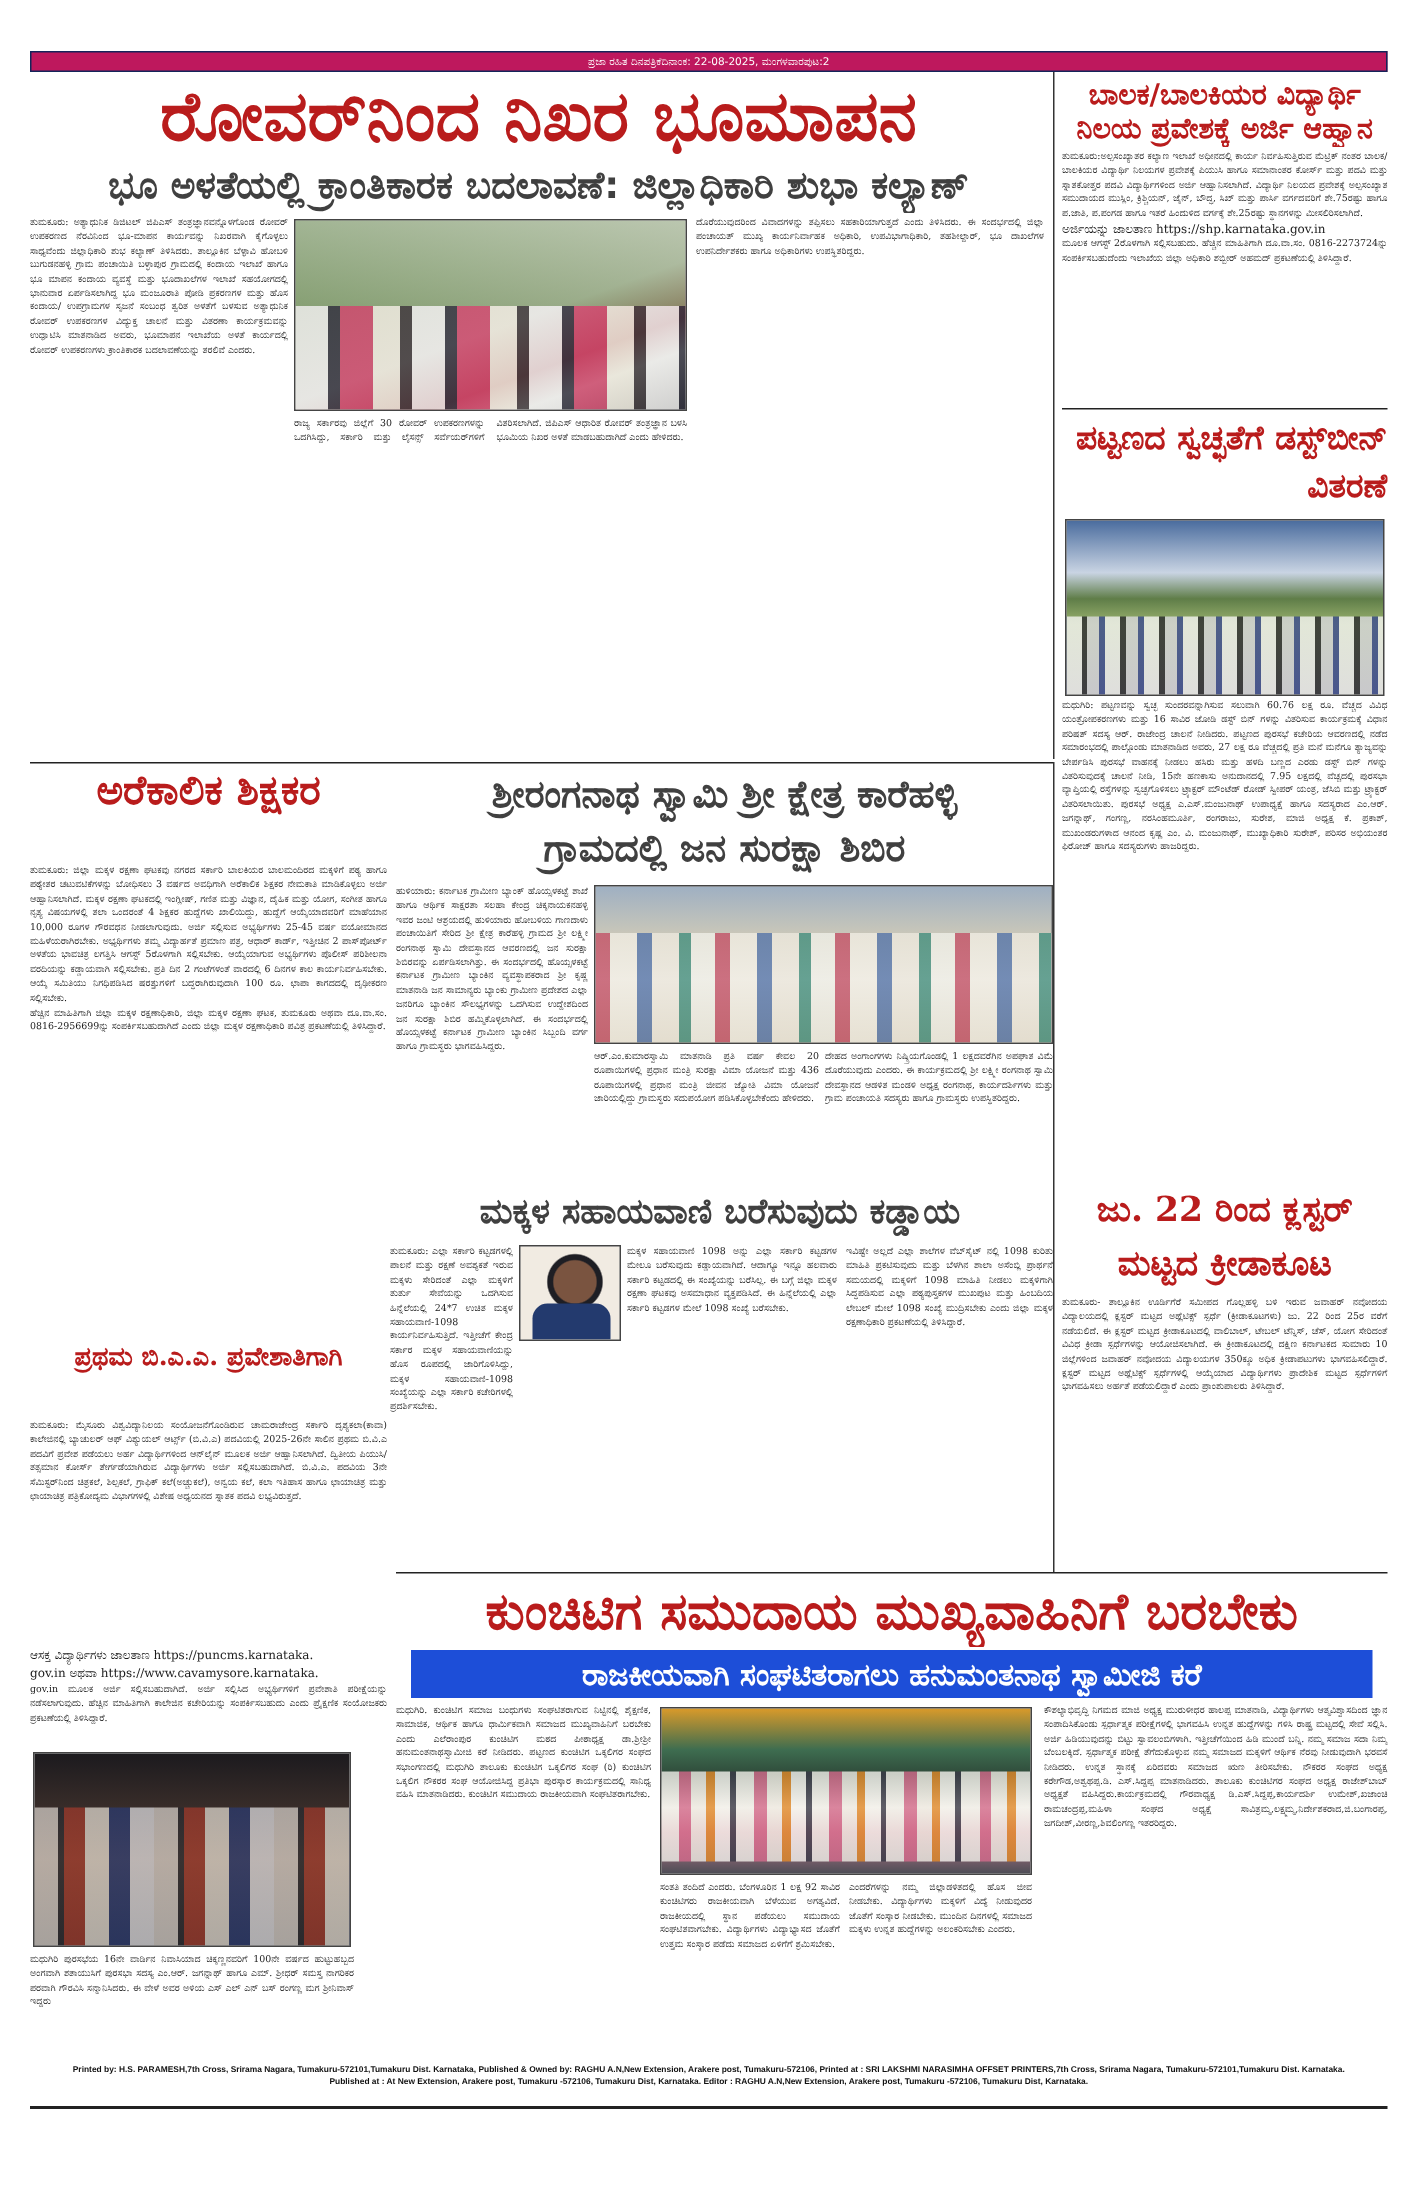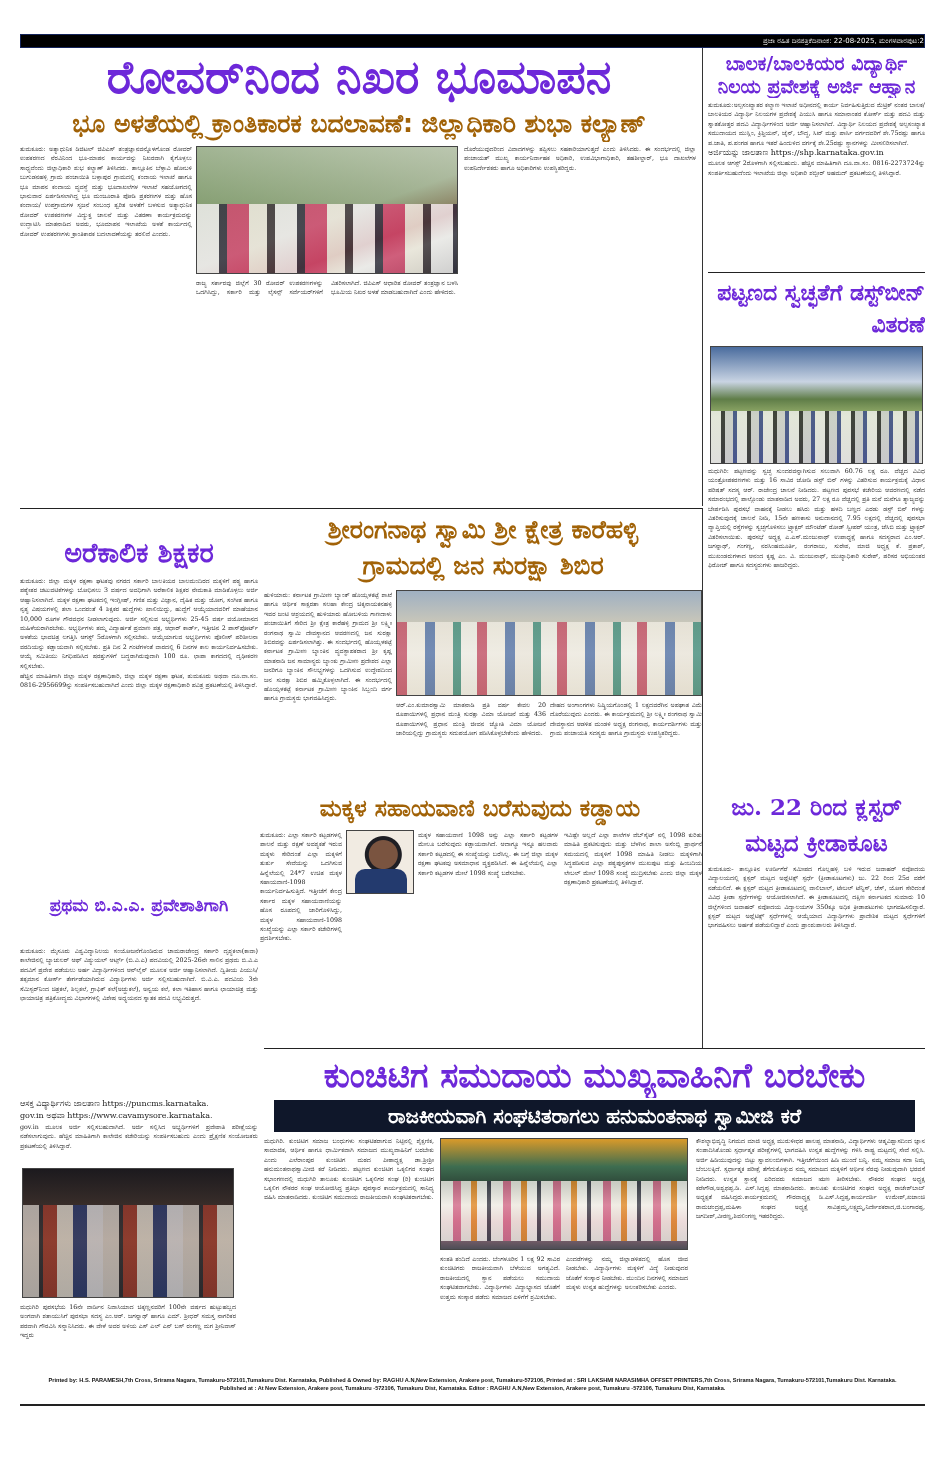--- a/index.html
+++ b/index.html
@@ -1,36 +1,36 @@
 <!DOCTYPE html>
 <html><head>
 <meta charset="utf-8">
 <style>
   * { box-sizing: border-box; margin: 0; padding: 0; }
   html, body { width: 945px; height: 1458px; background: #ffffff; overflow: hidden; }
   body { font-family: "DejaVu Sans", sans-serif; color: #111; position: relative; }
 
   .page { position: absolute; left: 20px; top: 34px; width: 905px; height: 1372px; }
 
-  .masthead { position: absolute; left: 0; top: 0; width: 905px; height: 14px; background: #000000; border: 1px solid #14245a; color: #fff; font-size: 7px; display: flex; align-items: center; justify-content: flex-end; padding: 0 0; }
+  .masthead { position: absolute; left: 0; top: 0; width: 905px; height: 14px; background: #be185d; border: 1px solid #14245a; color: #fff; font-size: 7px; display: flex; align-items: center; justify-content: center; padding: 0 24px; }
   .masthead span { white-space: nowrap; }
 
   .abs { position: absolute; }
   .col-text { font-family: "DejaVu Serif", serif; font-size: 6.3px; line-height: 9.4px; text-align: justify; color: #1a1a1a; overflow: hidden; }
   .col-text p { text-indent: 0; margin-bottom: 1px; }
 
-  .hl-black { font-family: "DejaVu Serif", serif; font-weight: bold; color: #6d28d9; text-align: center; white-space: nowrap; overflow: hidden; }
-  .hl-red { font-family: "DejaVu Sans", sans-serif; font-weight: bold; color: #a16207; text-align: center; white-space: nowrap; overflow: hidden; }
+  .hl-black { font-family: "DejaVu Serif", serif; font-weight: bold; color: #b91c1c; text-align: center; white-space: nowrap; overflow: hidden; }
+  .hl-red { font-family: "DejaVu Sans", sans-serif; font-weight: bold; color: #404040; text-align: center; white-space: nowrap; overflow: hidden; }
 
   .photo { position: absolute; overflow: hidden; border: 1px solid #444; }
 
   .rule-h { position: absolute; height: 1px; background: #222; }
   .rule-v { position: absolute; width: 1px; background: #333; }
 
-  .red-banner { position: absolute; background: #0f172a; color: #fff; font-family: "DejaVu Sans", sans-serif; font-weight: bold; text-align: center; white-space: nowrap; overflow: hidden; display: flex; align-items: center; justify-content: center; }
+  .red-banner { position: absolute; background: #1d4ed8; color: #fff; font-family: "DejaVu Sans", sans-serif; font-weight: bold; text-align: center; white-space: nowrap; overflow: hidden; display: flex; align-items: center; justify-content: center; }
 
   .footer { position: absolute; left: 40px; top: 1376px; width: 865px; font-family: "Liberation Sans", sans-serif; font-size: 5.6px; line-height: 8px; text-align: center; color: #111; font-weight: bold; }
 </style>
 </head>
 <body>
 
 <div class="page">
 
   <div class="masthead">
     <span>ಪ್ರಜಾ ರಹಿತ ದಿನಪತ್ರಿಕೆ</span>
@@ -71,21 +71,21 @@
   <div class="hl-black abs" style="left:688px;top:242px;width:217px;height:66px;font-size:22px;line-height:32px;white-space:normal;text-align:right;">ಪಟ್ಟಣದ ಸ್ವಚ್ಛತೆಗೆ ಡಸ್ಟ್‌ಬೀನ್ ವಿತರಣೆ</div>
   <div class="photo" style="left:690px;top:312px;width:213px;height:118px;background:linear-gradient(180deg,#4a6c9e 0%,#c9d4e3 30%,#5f7d48 45%,#9bb36f 60%,#8a8a86 100%);">
     <div class="abs" style="left:0;bottom:0;width:100%;height:45%;background:repeating-linear-gradient(90deg,#f4f4f2 0 10px,#2a2a2e 10px 14px,#d8d8dc 14px 22px,#3a4a8e 22px 26px);opacity:.8"></div>
   </div>
   <div class="col-text abs" style="left:688px;top:432px;width:217px;height:298px;">
       <p>ಮಧುಗಿರಿ: ಪಟ್ಟಣವನ್ನು ಸ್ವಚ್ಛ ಸುಂದರವನ್ನಾಗಿಸುವ ಸಲುವಾಗಿ 60.76 ಲಕ್ಷ ರೂ. ವೆಚ್ಚದ ವಿವಿಧ ಯಂತ್ರೋಪಕರಣಗಳು ಮತ್ತು 16 ಸಾವಿರ ಜೋಡಿ ಡಸ್ಟ್ ಬಿನ್ ಗಳನ್ನು ವಿತರಿಸುವ ಕಾರ್ಯಕ್ರಮಕ್ಕೆ ವಿಧಾನ ಪರಿಷತ್ ಸದಸ್ಯ ಆರ್. ರಾಜೇಂದ್ರ ಚಾಲನೆ ನೀಡಿದರು. ಪಟ್ಟಣದ ಪುರಸಭೆ ಕಚೇರಿಯ ಆವರಣದಲ್ಲಿ ನಡೆದ ಸಮಾರಂಭದಲ್ಲಿ ಪಾಲ್ಗೊಂಡು ಮಾತನಾಡಿದ ಅವರು, 27 ಲಕ್ಷ ರೂ ವೆಚ್ಚದಲ್ಲಿ ಪ್ರತಿ ಮನೆ ಮನೆಗೂ ತ್ಯಾಜ್ಯವನ್ನು ಬೇರ್ಪಡಿಸಿ ಪುರಸಭೆ ವಾಹನಕ್ಕೆ ನೀಡಲು ಹಸಿರು ಮತ್ತು ಹಳದಿ ಬಣ್ಣದ ಎರಡು ಡಸ್ಟ್ ಬಿನ್ ಗಳನ್ನು ವಿತರಿಸುವುದಕ್ಕೆ ಚಾಲನೆ ನೀಡಿ, 15ನೇ ಹಣಕಾಸು ಅನುದಾನದಲ್ಲಿ 7.95 ಲಕ್ಷದಲ್ಲಿ ವೆಚ್ಚದಲ್ಲಿ ಪುರಸಭಾ ವ್ಯಾಪ್ತಿಯಲ್ಲಿ ರಸ್ತೆಗಳನ್ನು ಸ್ವಚ್ಛಗೊಳಿಸಲು ಟ್ರ್ಯಾಕ್ಟರ್ ಮೌಂಟೆಡ್ ರೋಡ್ ಸ್ವೀಪರ್ ಯಂತ್ರ, ಜೆಸಿಬಿ ಮತ್ತು ಟ್ರ್ಯಾಕ್ಟರ್ ವಿತರಿಸಲಾಯಿತು. ಪುರಸಭೆ ಅಧ್ಯಕ್ಷ ಎ.ಎಸ್.ಮಂಜುನಾಥ್ ಉಪಾಧ್ಯಕ್ಷೆ ಹಾಗೂ ಸದಸ್ಯರಾದ ಎಂ.ಆರ್. ಜಗನ್ನಾಥ್, ಗಂಗಣ್ಣ, ನರಸಿಂಹಮೂರ್ತಿ, ರಂಗರಾಜು, ಸುರೇಶ, ಮಾಜಿ ಅಧ್ಯಕ್ಷ ಕೆ. ಪ್ರಕಾಶ್, ಮುಖಂಡರುಗಳಾದ ಆನಂದ ಕೃಷ್ಣ ಎಂ. ವಿ. ಮಂಜುನಾಥ್, ಮುಖ್ಯಾಧಿಕಾರಿ ಸುರೇಶ್, ಪರಿಸರ ಅಭಿಯಂತರ ಫಿರೋಜ್ ಹಾಗೂ ಸದಸ್ಯರುಗಳು ಹಾಜರಿದ್ದರು.</p>
     </div>
 
   <div class="rule-h" style="left:0;top:474px;width:682px;"></div>
 
-  <div class="hl-black abs" style="left:0;top:478px;width:238px;height:32px;font-size:27px;line-height:32px;margin-top:25px;">ಅರೆಕಾಲಿಕ ಶಿಕ್ಷಕರ</div>
+  <div class="hl-black abs" style="left:0;top:478px;width:238px;height:32px;font-size:27px;line-height:32px;">ಅರೆಕಾಲಿಕ ಶಿಕ್ಷಕರ</div>
   <div class="col-text abs" style="left:0;top:542px;width:238px;height:312px;">
     <p>ತುಮಕೂರು: ಜಿಲ್ಲಾ ಮಕ್ಕಳ ರಕ್ಷಣಾ ಘಟಕವು ನಗರದ ಸರ್ಕಾರಿ ಬಾಲಕಿಯರ ಬಾಲಮಂದಿರದ ಮಕ್ಕಳಿಗೆ ಪಠ್ಯ ಹಾಗೂ ಪಠ್ಯೇತರ ಚಟುವಟಿಕೆಗಳನ್ನು ಬೋಧಿಸಲು 3 ವರ್ಷದ ಅವಧಿಗಾಗಿ ಅರೆಕಾಲಿಕ ಶಿಕ್ಷಕರ ನೇಮಕಾತಿ ಮಾಡಿಕೊಳ್ಳಲು ಅರ್ಜಿ ಆಹ್ವಾನಿಸಲಾಗಿದೆ. ಮಕ್ಕಳ ರಕ್ಷಣಾ ಘಟಕದಲ್ಲಿ ಇಂಗ್ಲೀಷ್, ಗಣಿತ ಮತ್ತು ವಿಜ್ಞಾನ, ದೈಹಿಕ ಮತ್ತು ಯೋಗ, ಸಂಗೀತ ಹಾಗೂ ನೃತ್ಯ ವಿಷಯಗಳಲ್ಲಿ ತಲಾ ಒಂದರಂತೆ 4 ಶಿಕ್ಷಕರ ಹುದ್ದೆಗಳು ಖಾಲಿಯಿದ್ದು, ಹುದ್ದೆಗೆ ಆಯ್ಕೆಯಾದವರಿಗೆ ಮಾಹೆಯಾನ 10,000 ರೂಗಳ ಗೌರವಧನ ನೀಡಲಾಗುವುದು. ಅರ್ಜಿ ಸಲ್ಲಿಸುವ ಅಭ್ಯರ್ಥಿಗಳು 25-45 ವರ್ಷ ವಯೋಮಾನದ ಮಹಿಳೆಯರಾಗಿರಬೇಕು. ಅಭ್ಯರ್ಥಿಗಳು ತಮ್ಮ ವಿದ್ಯಾರ್ಹತೆ ಪ್ರಮಾಣ ಪತ್ರ, ಆಧಾರ್ ಕಾರ್ಡ್, ಇತ್ತೀಚಿನ 2 ಪಾಸ್‌ಪೋರ್ಟ್ ಅಳತೆಯ ಭಾವಚಿತ್ರ ಲಗತ್ತಿಸಿ ಆಗಸ್ಟ್ 5ರೊಳಗಾಗಿ ಸಲ್ಲಿಸಬೇಕು. ಆಯ್ಕೆಯಾಗುವ ಅಭ್ಯರ್ಥಿಗಳು ಪೊಲೀಸ್ ಪರಿಶೀಲನಾ ವರದಿಯನ್ನು ಕಡ್ಡಾಯವಾಗಿ ಸಲ್ಲಿಸಬೇಕು. ಪ್ರತಿ ದಿನ 2 ಗಂಟೆಗಳಂತೆ ವಾರದಲ್ಲಿ 6 ದಿನಗಳ ಕಾಲ ಕಾರ್ಯನಿರ್ವಹಿಸಬೇಕು. ಆಯ್ಕೆ ಸಮಿತಿಯು ನಿಗಧಿಪಡಿಸಿದ ಷರತ್ತುಗಳಿಗೆ ಬದ್ಧರಾಗಿರುವುದಾಗಿ 100 ರೂ. ಛಾಪಾ ಕಾಗದದಲ್ಲಿ ದೃಢೀಕರಣ ಸಲ್ಲಿಸಬೇಕು.</p>
     <p>ಹೆಚ್ಚಿನ ಮಾಹಿತಿಗಾಗಿ ಜಿಲ್ಲಾ ಮಕ್ಕಳ ರಕ್ಷಣಾಧಿಕಾರಿ, ಜಿಲ್ಲಾ ಮಕ್ಕಳ ರಕ್ಷಣಾ ಘಟಕ, ತುಮಕೂರು ಅಥವಾ ದೂ.ವಾ.ಸಂ. 0816-2956699ನ್ನು ಸಂಪರ್ಕಿಸಬಹುದಾಗಿದೆ ಎಂದು ಜಿಲ್ಲಾ ಮಕ್ಕಳ ರಕ್ಷಣಾಧಿಕಾರಿ ಪವಿತ್ರ ಪ್ರಕಟಣೆಯಲ್ಲಿ ತಿಳಿಸಿದ್ದಾರೆ.</p>
   </div>
 
   <div class="hl-red abs" style="left:244px;top:514px;width:438px;height:36px;font-size:25px;line-height:36px;">ಗ್ರಾಮದಲ್ಲಿ ಜನ ಸುರಕ್ಷಾ ಶಿಬಿರ</div>
   <div class="hl-red abs" style="left:244px;top:478px;width:438px;height:36px;font-size:25px;line-height:36px;">ಶ್ರೀರಂಗನಾಥ ಸ್ವಾಮಿ ಶ್ರೀ ಕ್ಷೇತ್ರ ಕಾರೆಹಳ್ಳಿ</div>
 
   <div class="col-text abs" style="left:244px;top:556px;width:128px;height:232px;">
       <p>ಹುಳಿಯಾರು: ಕರ್ನಾಟಕ ಗ್ರಾಮೀಣ ಬ್ಯಾಂಕ್ ಹೊಯ್ಸಳಕಟ್ಟೆ ಶಾಖೆ ಹಾಗೂ ಆರ್ಥಿಕ ಸಾಕ್ಷರತಾ ಸಲಹಾ ಕೇಂದ್ರ ಚಿಕ್ಕನಾಯಕನಹಳ್ಳಿ ಇವರ ಜಂಟಿ ಆಶ್ರಯದಲ್ಲಿ ಹುಳಿಯಾರು ಹೋಬಳಿಯ ಗಾಣದಾಳು ಪಂಚಾಯಿತಿಗೆ ಸೇರಿದ ಶ್ರೀ ಕ್ಷೇತ್ರ ಕಾರೆಹಳ್ಳಿ ಗ್ರಾಮದ ಶ್ರೀ ಲಕ್ಷ್ಮೀ ರಂಗನಾಥ ಸ್ವಾಮಿ ದೇವಸ್ಥಾನದ ಆವರಣದಲ್ಲಿ ಜನ ಸುರಕ್ಷಾ ಶಿಬಿರವನ್ನು ಏರ್ಪಡಿಸಲಾಗಿತ್ತು. ಈ ಸಂದರ್ಭದಲ್ಲಿ ಹೊಯ್ಸಳಕಟ್ಟೆ ಕರ್ನಾಟಕ ಗ್ರಾಮೀಣ ಬ್ಯಾಂಕಿನ ವ್ಯವಸ್ಥಾಪಕರಾದ ಶ್ರೀ ಕೃಷ್ಣ ಮಾತನಾಡಿ ಜನ ಸಾಮಾನ್ಯರು ಬ್ಯಾಂಕು ಗ್ರಾಮೀಣ ಪ್ರದೇಶದ ಎಲ್ಲಾ ಜನರಿಗೂ ಬ್ಯಾಂಕಿನ ಸೌಲಭ್ಯಗಳನ್ನು ಒದಗಿಸುವ ಉದ್ದೇಶದಿಂದ ಜನ ಸುರಕ್ಷಾ ಶಿಬಿರ ಹಮ್ಮಿಕೊಳ್ಳಲಾಗಿದೆ. ಈ ಸಂದರ್ಭದಲ್ಲಿ ಹೊಯ್ಸಳಕಟ್ಟೆ ಕರ್ನಾಟಕ ಗ್ರಾಮೀಣ ಬ್ಯಾಂಕಿನ ಸಿಬ್ಬಂದಿ ವರ್ಗ ಹಾಗೂ ಗ್ರಾಮಸ್ಥರು ಭಾಗವಹಿಸಿದ್ದರು.</p>

